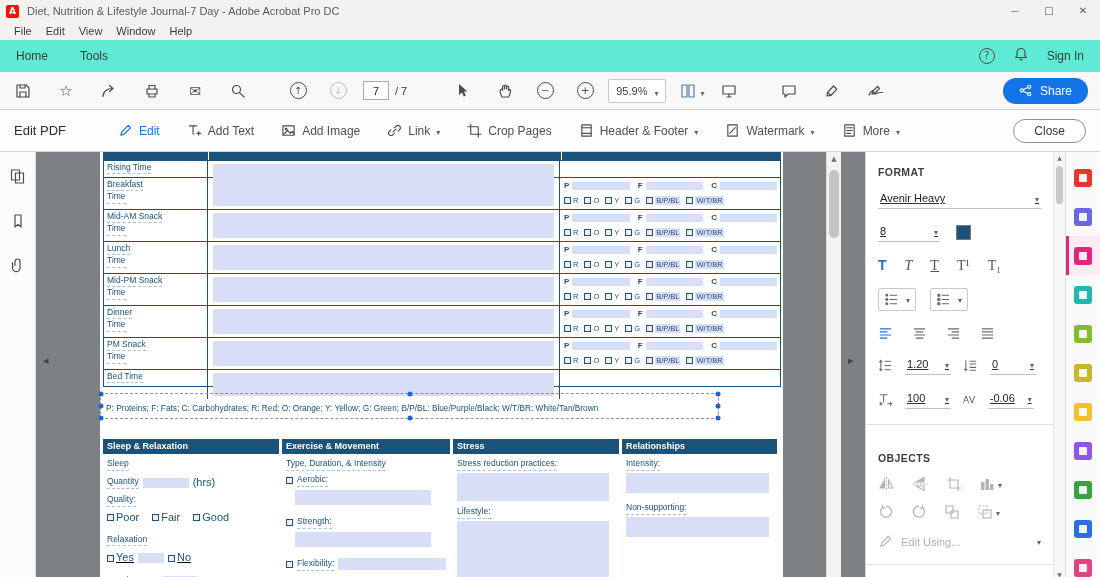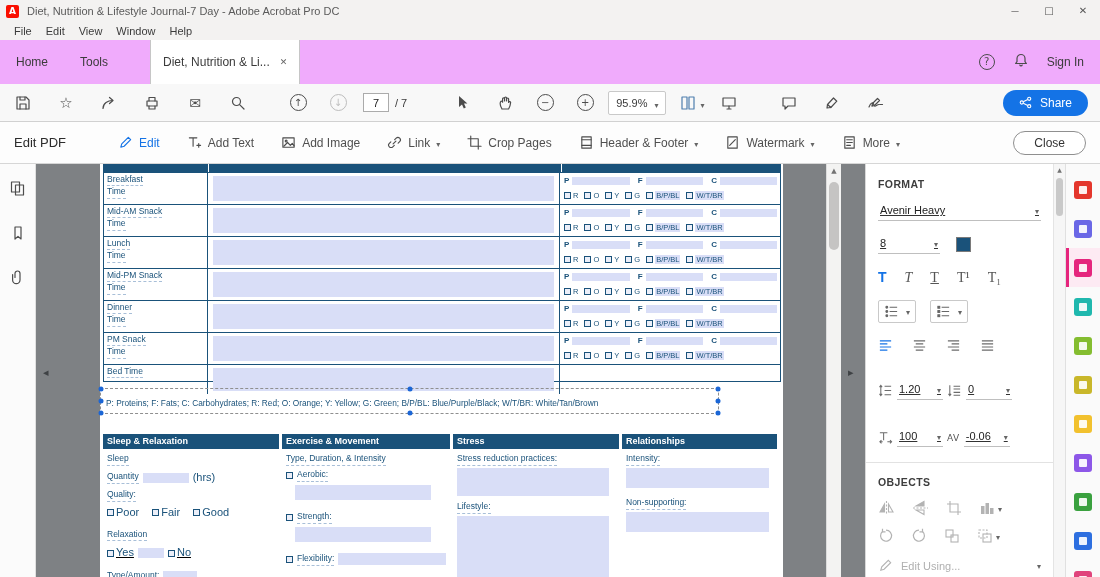--- a/index.html
+++ b/index.html
@@ -16,21 +16,21 @@
   .title-text { font-size:11px; color:#5a5a5a; margin-left:8px; }
   .win-controls { margin-left:auto; display:flex; }
   .win-btn { width:34px; height:22px; display:flex; align-items:center; justify-content:center; font-size:10px; color:#555; }
   .gl-min::before{content:"—"; font-size:8px;} .gl-max::before{content:"□"; font-size:10px;} .gl-x::before{content:"✕"; font-size:10px;}
 
   
   .menubar { height:18px; background:#f3f2f1; display:flex; align-items:center; padding-left:7px; }
   .menu-item { font-size:11px; color:#3b3b3b; padding:0 7px; }
 
   
-  .tabbar { height:44px; background:#f0abfc; display:flex; align-items:stretch; }
+  .tabbar { height:32px; background:#5eead4; display:flex; align-items:stretch; }
   .tab { font-size:12px; color:#3b3b3b; display:flex; align-items:center; padding:0 16px; }
   .tab-doc { background:#ffffff; margin-left:26px; padding:0 12px; display:flex; align-items:center; gap:10px; border-left:1px solid #c6c6c6; border-right:1px solid #c6c6c6; }
   .tab-doc .doc-close { font-size:9px; color:#666; }
   .gl-tabx::before{content:"✕";}
   .tabbar-right { margin-left:auto; display:flex; align-items:center; gap:18px; padding-right:16px; }
   .help-circle { width:16px; height:16px; border:1.2px solid #4c4c4c; border-radius:50%; font-size:10px; color:#4c4c4c;
     display:flex; align-items:center; justify-content:center; }
   .gl-q::before{content:"?";}
   .signin { font-size:12px; color:#3b3b3b; }
 
@@ -131,25 +131,25 @@
   .tstyle-row { display:flex; align-items:baseline; gap:18px; margin-top:16px; }
   .ts { font-size:14px; color:#555; font-family:"Liberation Serif", serif; }
   .gl-T::before{content:"T";}
   .ts-bold { font-family:"Liberation Sans", sans-serif; font-weight:bold; color:#1473e6; }
   .ts-italic { font-style:italic; }
   .ts-under { text-decoration:underline; }
   .gl-Tsup::before{content:"T¹";} .gl-Tsub::before{content:"T₁";}
   .list-row { display:flex; gap:14px; margin-top:15px; }
   .combo { display:flex; align-items:center; gap:7px; border:1px solid #c9c9c9; border-radius:2px; padding:3px 5px; }
   .align-row { display:flex; gap:19px; margin-top:15px; }
-  .spacing-row { display:flex; align-items:center; gap:4px; margin-top:28px; }
+  .spacing-row { display:flex; align-items:center; gap:12px; margin-top:15px; }
   .mini-select { width:46px; }
   .gl-av::before{content:"AV"; font-size:9px; color:#555; letter-spacing:.5px;}
   .divider { border-top:1px solid #e2e2e2; margin:15px -12px 0; }
-  .objects-h { margin-top:13px; }
+  .objects-h { margin-top:27px; }
   .obj-row { display:flex; align-items:center; gap:17px; margin-top:12px; }
   .obj-slot { display:flex; align-items:center; gap:3px; }
   .edit-using-row { display:flex; align-items:center; gap:8px; margin-top:14px; color:#b0b0b0; }
   .edit-using-row .val { font-size:11px; color:#b0b0b0; }
   .edit-using-row .gl-caret { margin-left:auto; }
 
   
   .panel-scrollbar { width:12px; background:#f6f6f6; border-left:1px solid #e4e4e4; position:relative; flex:none; }
   .panel-scrollbar .sb-arrow { height:12px; font-size:6px; }
   .panel-scrollbar .sb-bottom { position:absolute; bottom:0; left:0; right:0; }
@@ -188,24 +188,20 @@
     <span class="menu-item">File</span>
     <span class="menu-item">Edit</span>
     <span class="menu-item">View</span>
     <span class="menu-item">Window</span>
     <span class="menu-item">Help</span>
   </div>
 
   <div class="tabbar">
     <span class="tab">Home</span>
     <span class="tab">Tools</span>
-    <div class="tab-doc">
-      <span style="font-size:12px;color:#3b3b3b;">Diet, Nutrition &amp; Li...</span>
-      <span class="doc-close gl gl-tabx"></span>
-    </div>
     <div class="tabbar-right">
       <span class="help-circle">
           <span class="gl gl-q"></span>
         </span>
       <span>
         <svg class="icon" width="16" height="16" viewBox="0 0 16 16">
           <path d="M8 2.5 a4 4 0 0 1 4 4 v3.2 l1.4 1.8 H2.6 L4 9.7 V6.5 a4 4 0 0 1 4-4 z"></path>
           <path d="M6.8 13 a1.3 1.3 0 0 0 2.4 0"></path>
         </svg>
       </span>
@@ -416,20 +412,33 @@
       <span class="collapse-chev gl gl-chevL" style="left:7px;"></span>
 
       <div class="page">
 
         <div class="t1">
           <div class="t1-head">
             <span class="t1-sep" style="left:104px;"></span>
             <span class="t1-sep" style="left:457px;"></span>
           </div>
           <div id="meal-rows">
+  <div class="t1-row single">
+    <div class="c-label">
+      <span class="lbl l1">Rising Time</span>
+
+    </div>
+    <div class="c-field">
+      <span class="ffield"></span>
+    </div>
+    <div class="c-pfc">
+      <div class="pfc-top"></div>
+      <div class="pfc-bottom"></div>
+    </div>
+  </div>
 
   <div class="t1-row">
     <div class="c-label">
       <span class="lbl l1">Breakfast</span>
       <span class="lbl l2">Time</span>
     </div>
     <div class="c-field">
       <span class="ffield"></span>
     </div>
     <div class="c-pfc">

